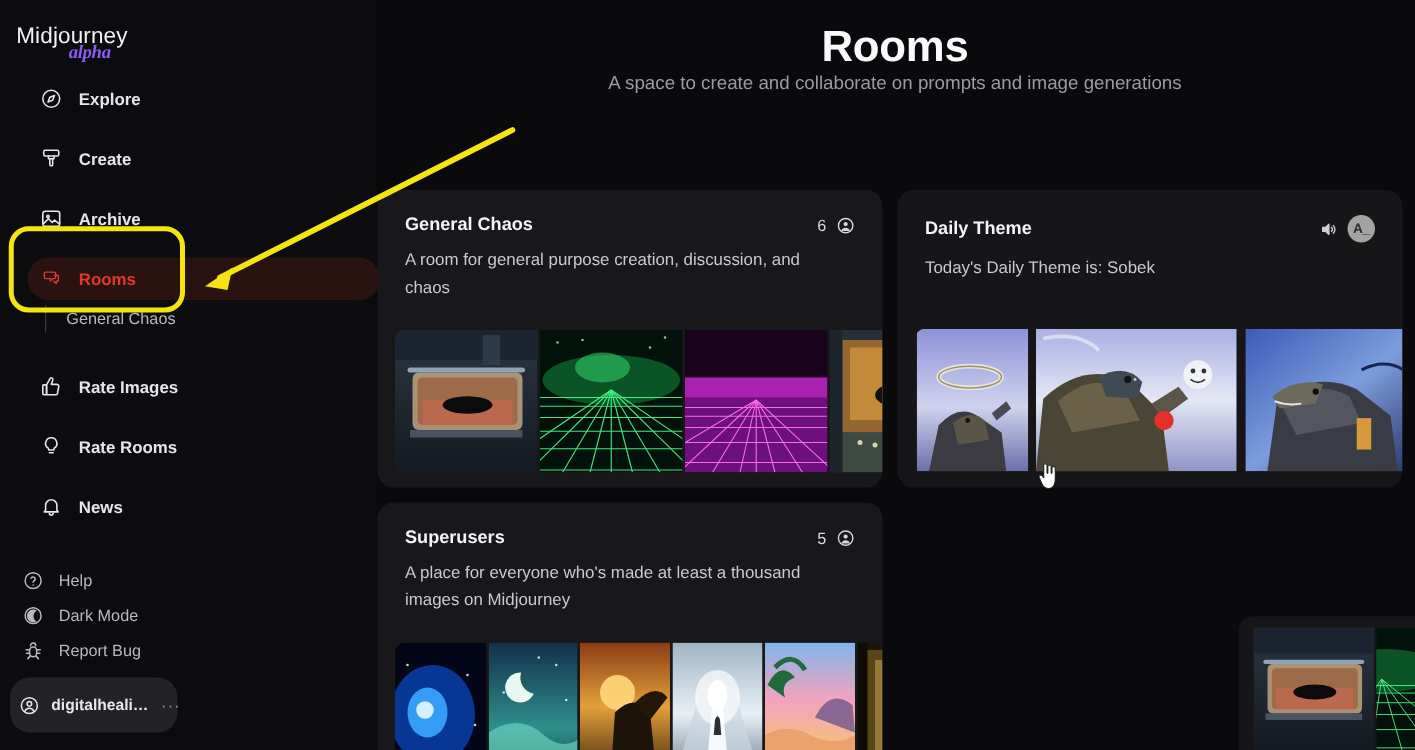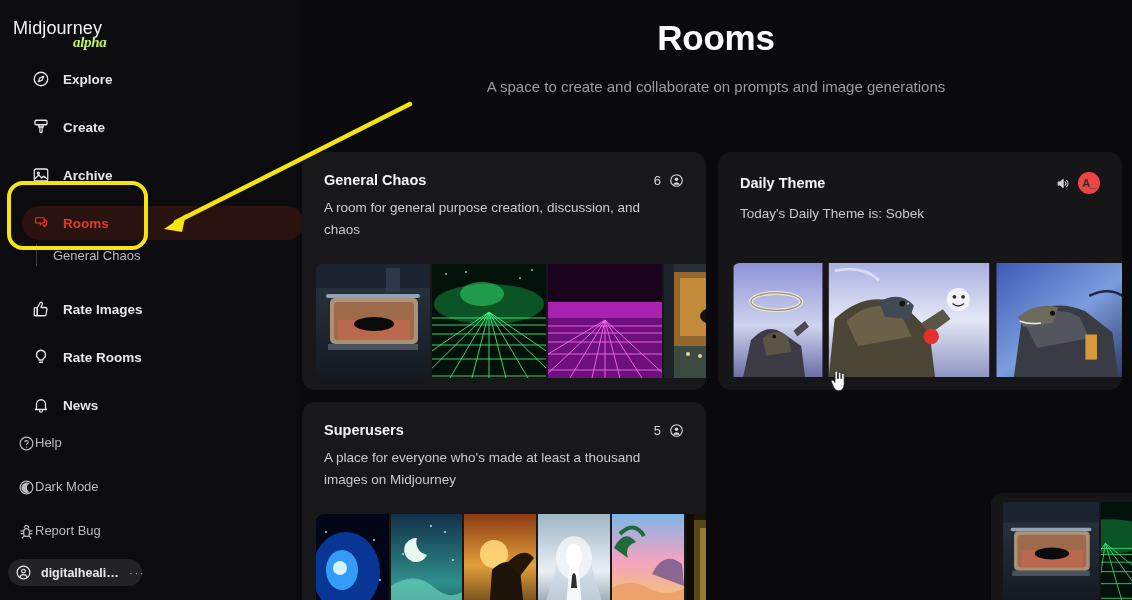--- a/index.html
+++ b/index.html
@@ -15,23 +15,23 @@
   #sidebar {
     position: absolute; left: 0; top: 0; width: 300px; height: 600px;
     background: #0c0c0e;
   }
   .logo-wrap { position: absolute; left: 13px; top: 18px; }
   .logo-main {
     font-size: 18px; font-weight: 400; color: #f2f2f4; letter-spacing: .1px;
     font-family: "Liberation Sans", sans-serif;
   }
   .logo-alpha {
-    position: absolute; left: 60px; top: 16px;
+    position: absolute; left: 42px; top: 16px;
     font-size: 15px; font-weight: 700; font-style: italic;
-    color: #bef264; font-family: "Liberation Serif", serif;
+    color: #8b5cf6; font-family: "Liberation Serif", serif;
     letter-spacing: -0.3px;
   }
 
   .nav { position: absolute; left: 14px; top: 62px; width: 300px; }
   .nav-item {
     position: relative; display: flex; align-items: center; gap: 13px;
     height: 34px; margin: 0 10px 0 8px; padding: 0 10px;
     border-radius: 17px; cursor: pointer;
   }
   .nav-item .lbl { font-size: 13.5px; color: #e6e6ea; font-weight: 600; white-space: nowrap; }
@@ -49,43 +49,43 @@
   .nav-sub:before {
     content:""; position:absolute; left:0; top:2px; bottom:2px; width:1px; background:#3a3a3e;
   }
   .nav-sub .lbl { font-size: 13px; color: #b9b9be; }
 
   .nav-gap { height: 14px; }
 
   
   .botnav { position: absolute; left: 0; bottom: 14px; width: 300px; }
   .bot-item {
-    display:flex; align-items:flex-start; gap: 0; height: 28px;
-    margin: 16px 10px 0 8px; padding: 0 10px; border-radius: 14px; cursor:pointer;
+    display:flex; align-items:center; gap: 12px; height: 28px;
+    margin: 0 10px 0 8px; padding: 0 10px; border-radius: 14px; cursor:pointer;
   }
   .bot-item .lbl { font-size: 13px; color: #b9b9be; }
   .bot-item .ico { width: 17px; height:17px; flex:0 0 17px; }
   .bot-item .ico svg { width:17px; height:17px; display:block; }
 
   .user-chip {
-    display:flex; align-items:center; gap: 9px; height: 27px;
+    display:flex; align-items:center; gap: 9px; height: 44px;
     margin: 8px 10px 0 8px; padding: 0 10px 0 7px;
     background:#232327; border-radius: 16px; width: 134px; cursor:pointer;
   }
   .user-chip .lbl { font-size: 12.5px; color: #e8e8ec; font-weight: 600; }
   .user-chip .dots { font-size: 13px; color:#9a9aa0; letter-spacing:1px; margin-left: 1px;}
 
   
   #main { position: absolute; left: 300px; top: 0; width: 832px; height: 600px; }
   .page-title {
     text-align:center; margin-top: 18px;
     font-size: 35px; font-weight: 700; color:#fafafc; letter-spacing:-0.2px;
   }
   .page-sub {
-    text-align:center; margin-top: 20px;
+    text-align:center; 
     font-size: 15px; color:#9b9ba1; font-weight: 400;
   }
 
   .cards { position:absolute; left: 2px; top: 152px; width: 830px; }
   .row { display:flex; gap: 12px; margin-bottom: 12px; }
 
   .card {
     position: relative; width: 404px; height: 238px;
     background: #18181b; border-radius: 13px; overflow: hidden;
     cursor: pointer; flex: 0 0 404px;
@@ -106,21 +106,21 @@
     display:flex; gap: 2px; overflow:hidden;
     border-radius: 8px 0 0 8px;
   }
   .thumb { height: 114px; flex: 0 0 auto; }
 
   .card.wide-strip .card-strip { bottom: 9px; height: 118px;}
 
   
   .avatar {
     width: 22px; height: 22px; border-radius: 50%;
-    background:#ef4444; color:#23352a; font-size: 11px; font-weight:700;
+    background:#a3a3a3; color:#23352a; font-size: 11px; font-weight:700;
     display:flex; align-items:center; justify-content:center; letter-spacing:-0.4px;
   }
 
   
   #float-panel {
     position:absolute; left: 991px; top: 493px; width: 141px; height: 107px;
     background:#161619; border-radius: 11px 0 0 0; overflow:hidden;
     display:flex; gap:2px; padding: 9px 0 0 12px;
   }
   #float-panel .thumb { height: 98px; }

